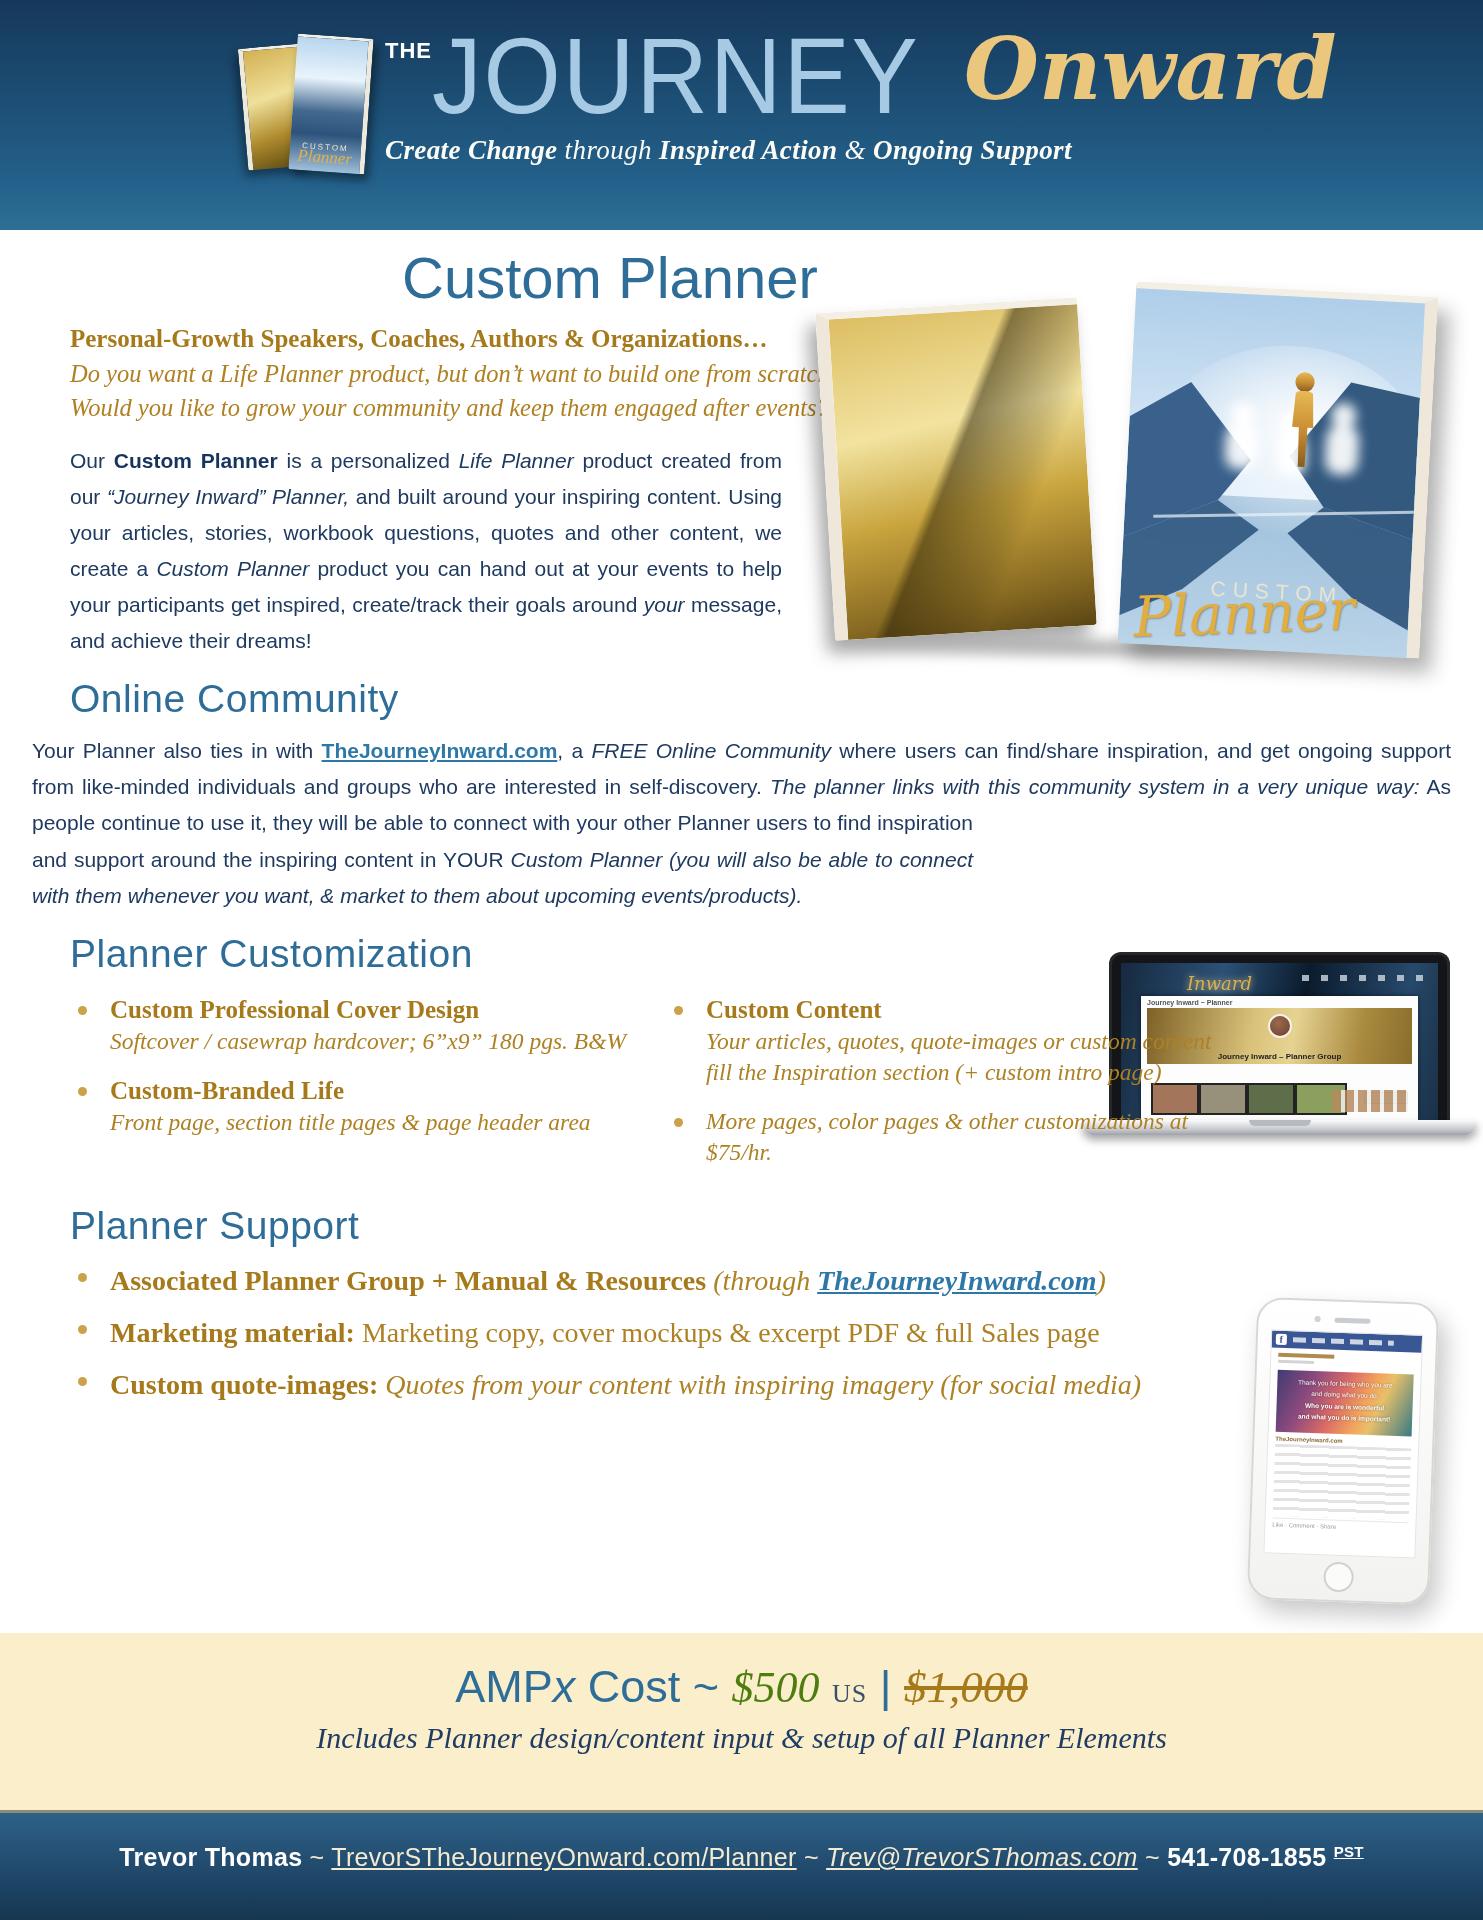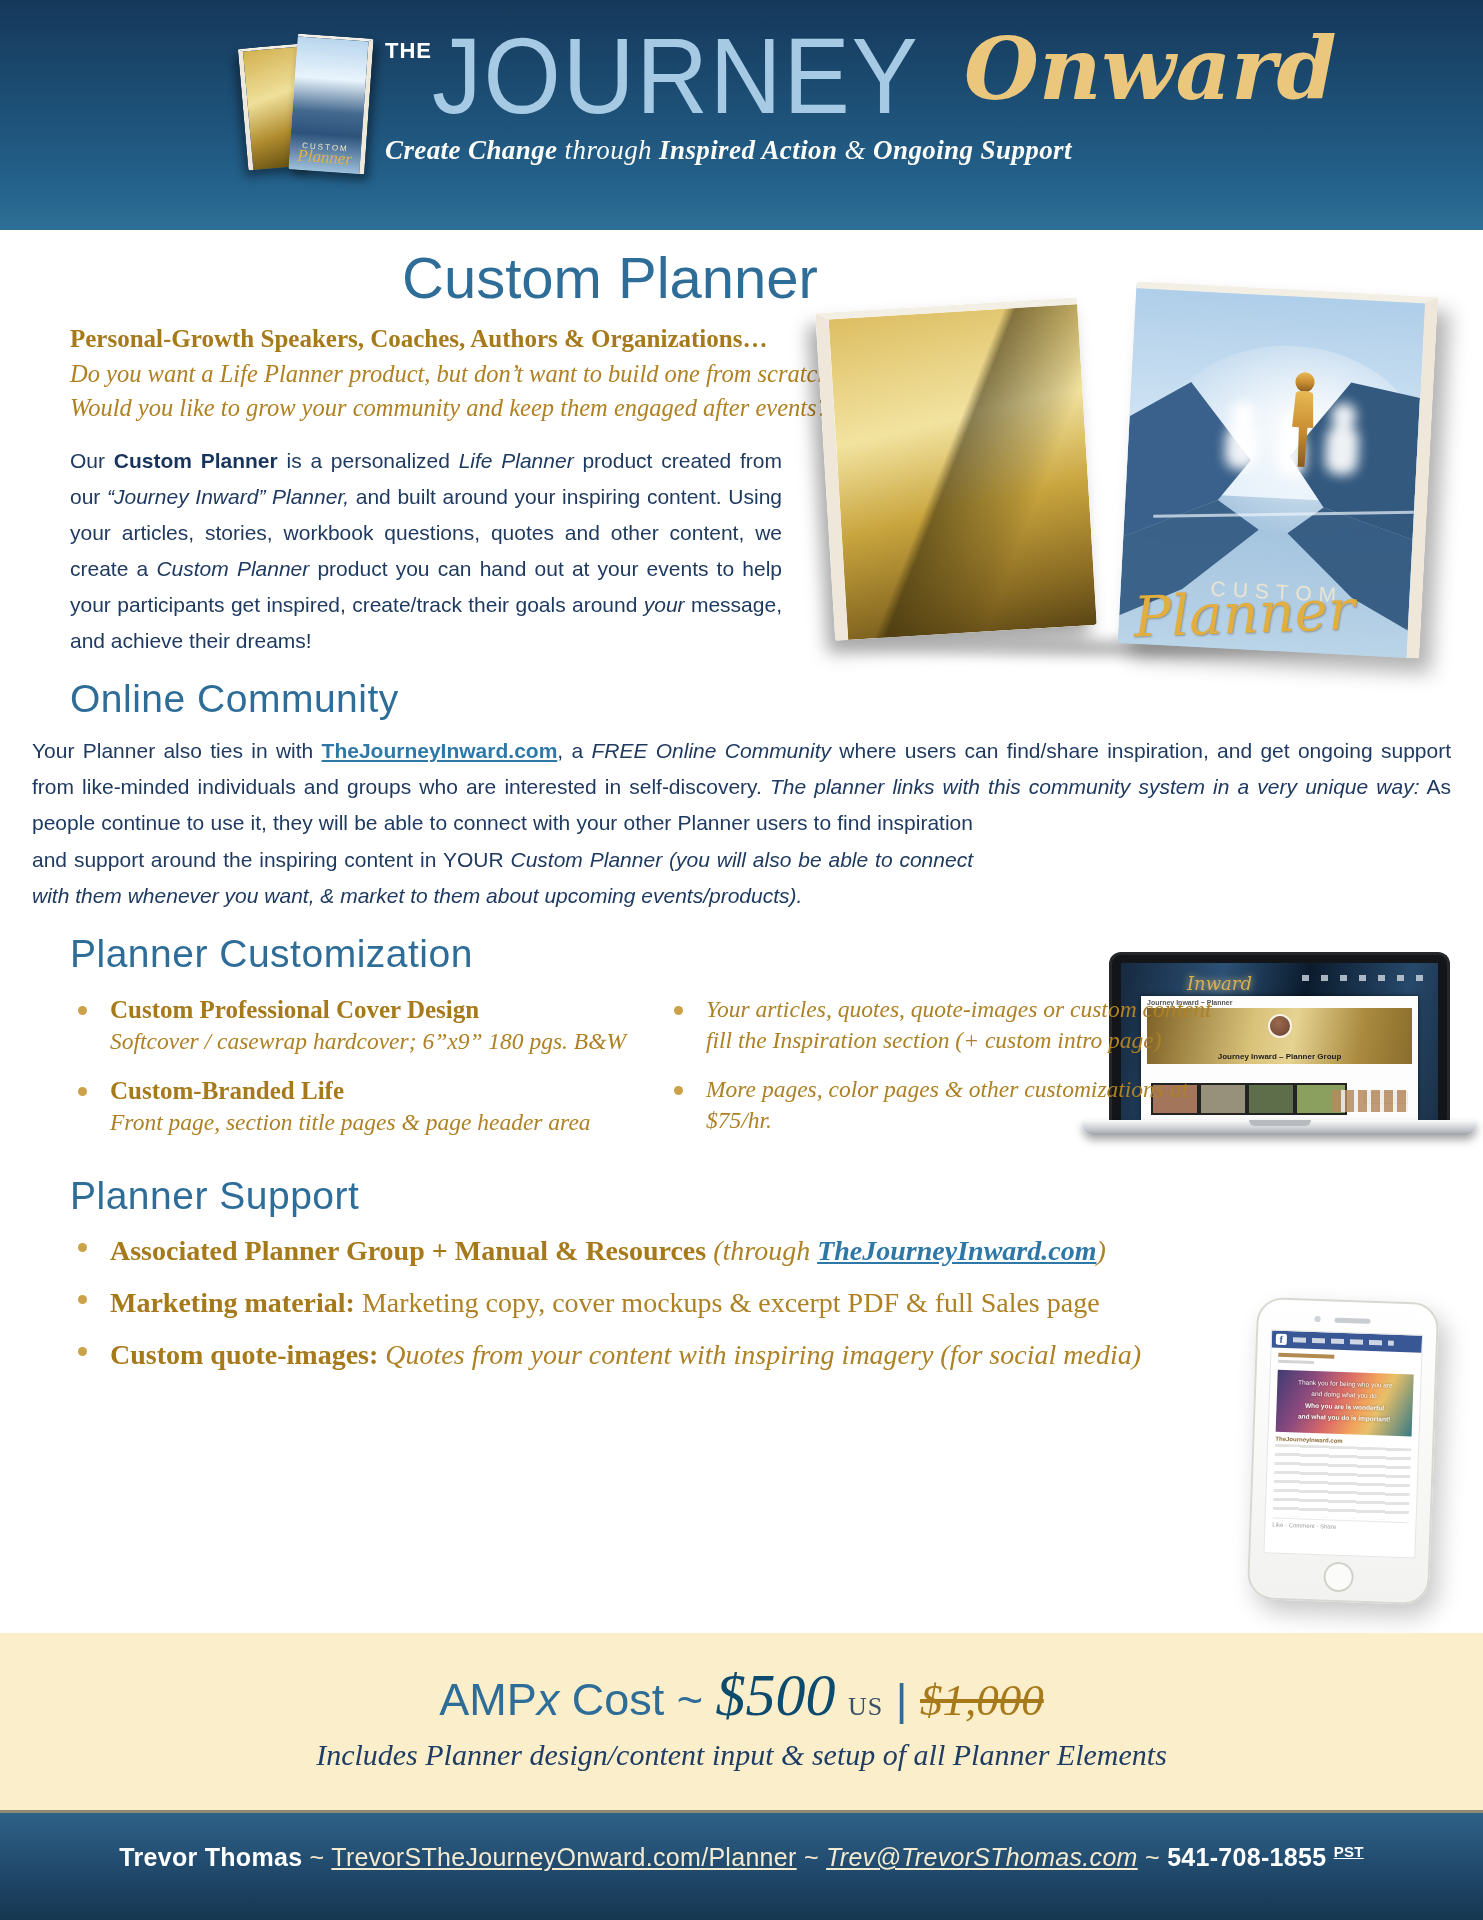--- a/index.html
+++ b/index.html
@@ -136,21 +136,21 @@
   .ph-body{ height:72px; margin:2px 7px 0; opacity:.8;
     background:repeating-linear-gradient(180deg,#DCDCDC 0 3px,transparent 3px 9px); }
   .ph-actions{ font-size:6px; color:#9A9A9A; border-top:1px solid #E8E8E8; margin:2px 7px 0; padding-top:3px; }
   .ph-home{ position:absolute; left:50%; bottom:8px; transform:translateX(-50%); width:30px; height:30px;
     border-radius:50%; border:2px solid #D3D1CC; background:#FBFBF9; }
 
   
   .cost{ position:absolute; left:0; right:0; bottom:110px; height:177px; background:#FAEECB; text-align:center; padding-top:28px; }
   .cost-line{ font-size:45px; color:#2E6D98; }
   .c-i{ font-style:italic; }
-  .c-gold{ font-family:"Liberation Serif","DejaVu Serif",serif; font-style:italic; font-size:60px; color:#0c4a6e; }
+  .c-gold{ font-family:"Liberation Serif","DejaVu Serif",serif; font-style:italic; font-size:44px; color:#4d7c0f; }
   .c-us{ font-family:"Liberation Serif","DejaVu Serif",serif; font-size:26px; color:#3A5068; letter-spacing:1px; }
   .c-bar{ color:#2E6D98; }
   .c-strike{ font-family:"Liberation Serif","DejaVu Serif",serif; font-style:italic; font-size:45px; color:#A6791B;
     text-decoration:line-through; }
   .cost-sub{ margin-top:8px; font-family:"Liberation Serif","DejaVu Serif",serif; font-style:italic;
     font-size:30px; color:#1F3C64; }
 
   .ftr{ position:absolute; left:0; right:0; bottom:0; height:110px; text-align:center; padding-top:30px;
     border-top:3px solid #8F8A76; background:linear-gradient(180deg,#2E6187 0%,#1C4263 70%,#16374F 100%); }
   .ftr-line{ font-size:25px; color:#EFE6CC; letter-spacing:.3px; }
@@ -281,20 +281,21 @@
         <div class="gl-title">Custom Professional Cover Design</div>
         <div class="gl-desc">Softcover / casewrap hardcover; 6”x9” 180 pgs. B&amp;W</div>
       </li>
       <li>
         <div class="gl-title">Custom-Branded Life</div>
         <div class="gl-desc">Front page, section title pages &amp; page header area</div>
       </li>
     </ul>
     <ul class="gold-list col-right">
       <li>
+        <div class="gl-title">Custom Content</div>
         <div class="gl-desc">Your articles, quotes, quote-images or custom content fill the Inspiration section (+ custom intro page)</div>
       </li>
       <li class="no-title">
 
         <div class="gl-desc">More pages, color pages &amp; other customizations at $75/hr.</div>
       </li>
     </ul>
   </div>
 
   <h2 class="h2">Planner Support</h2>

